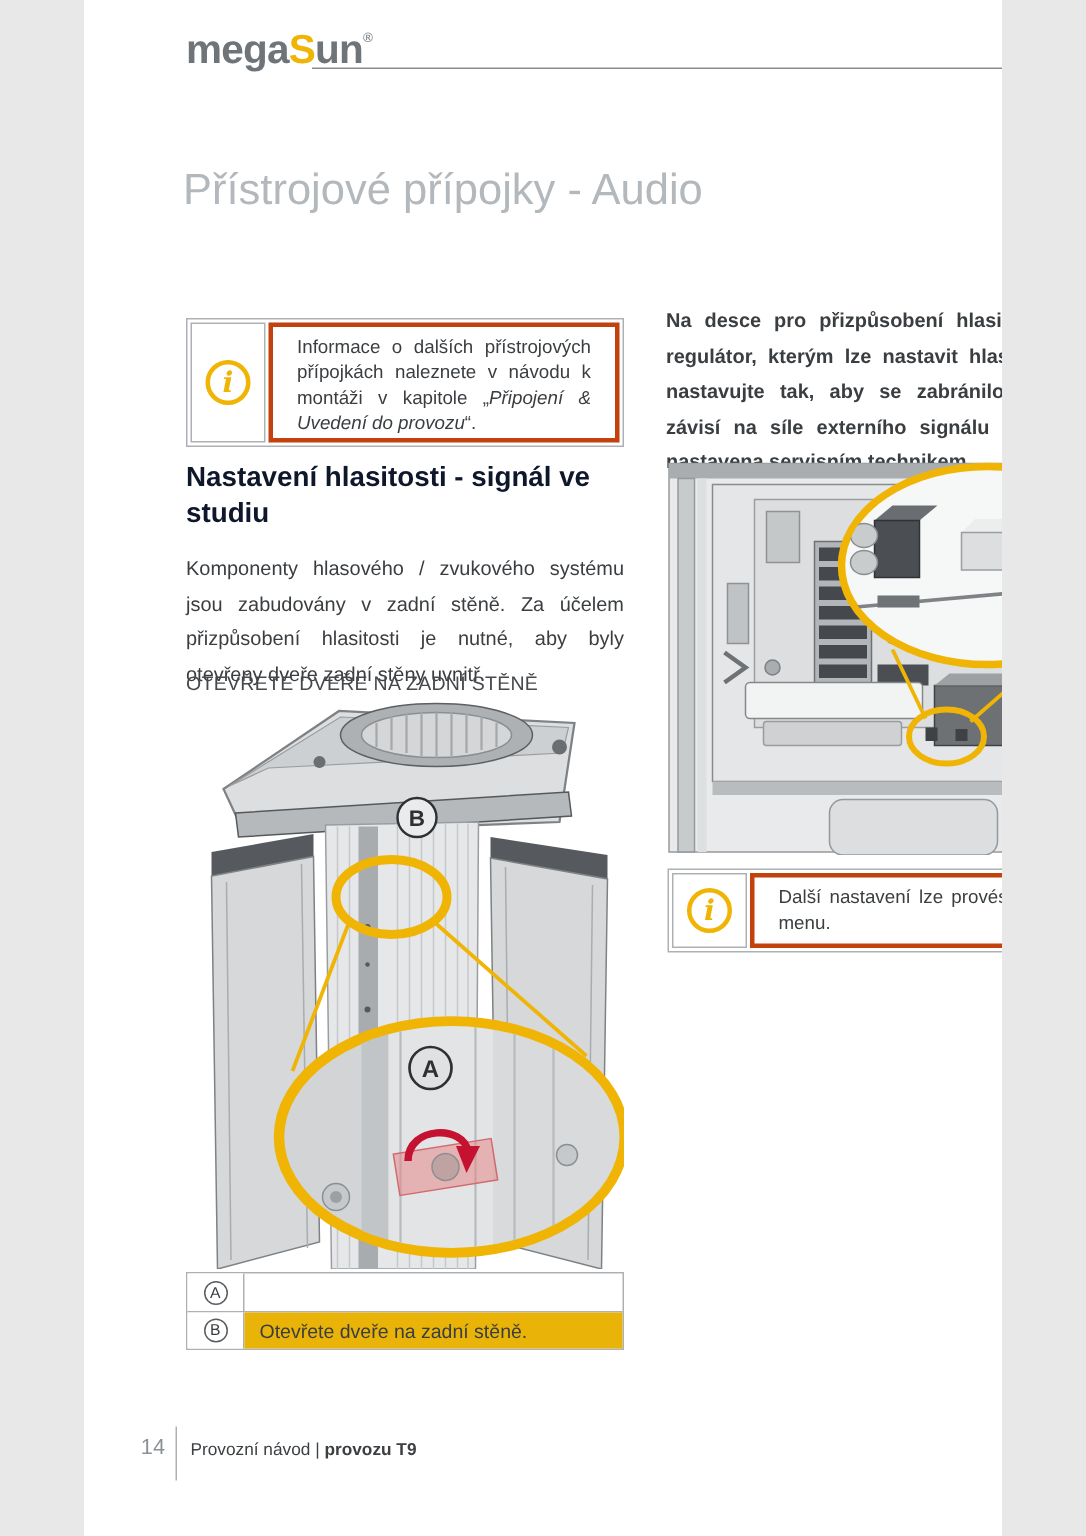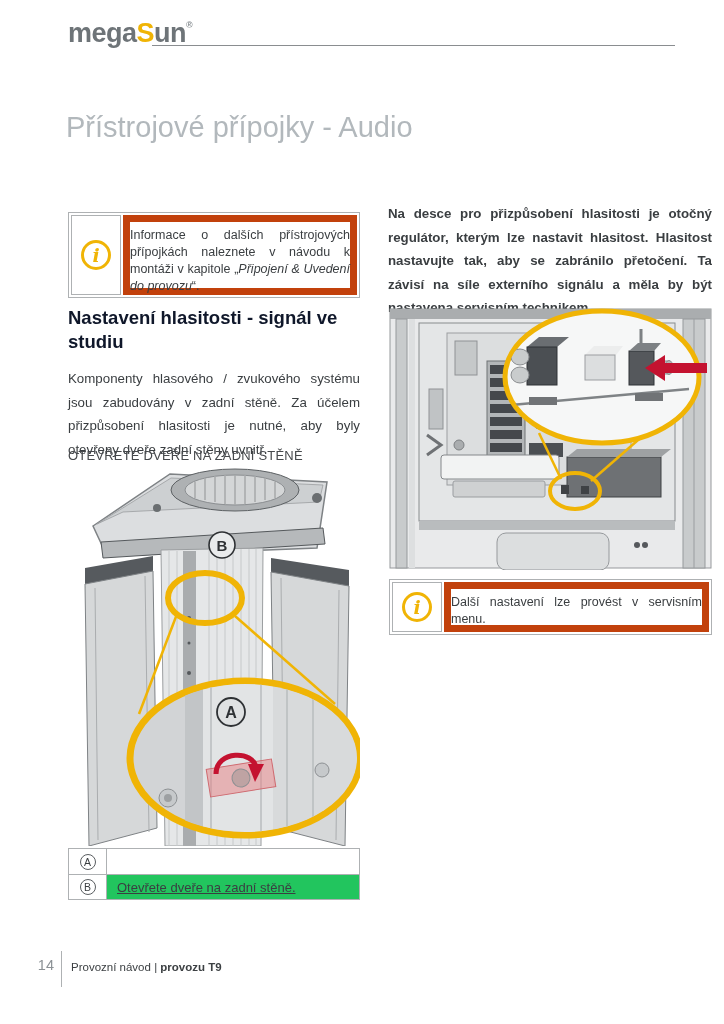--- a/index.html
+++ b/index.html
@@ -1,35 +1,35 @@
 <!DOCTYPE html>
 <html><head>
 <meta charset="utf-8">
 <style>
   * { margin:0; padding:0; box-sizing:border-box; }
   html,body { background:#e8e8e8; }
   body { font-family:"Liberation Sans", sans-serif; }
   .page {
-    position:relative; width:724px; height:1024px; background:#ffffff;
+    position:relative; width:612px; height:1024px; background:#ffffff;
     margin:0 auto; overflow:hidden; color:#3a3e41;
   }
 
   
   .logo { position:absolute; left:68px; top:18px; font-size:27px; font-weight:bold; letter-spacing:-0.5px; color:#6e7478; }
   .logo .sun-s { color:#f0b405; }
   .logo sup { font-size:9px; color:#8a9094; vertical-align:top; position:relative; top:2px; }
   .header-rule { position:absolute; left:152px; top:45px; width:523px; height:0; border-top:1.5px solid #8a8d90; }
 
   
   .page-title { position:absolute; left:66px; top:103px; width:620px; font-size:29px; line-height:48px; font-weight:normal; color:#b2b8bc; }
 
   
   .info-box { position:absolute; border:1px solid #aeb1b3; background:#fff; padding:2px; display:flex; gap:2px; }
   .info-box .icon-cell { border:1px solid #aeb1b3; width:50px; display:flex; align-items:center; justify-content:center; flex:none; }
-  .info-box .text-cell { border:7px solid #c2410c; flex:1; padding:5px 0; font-size:12.5px; line-height:17px; text-align:justify; color:#3a3e41; }
+  .info-box .text-cell { border:3px solid #c2410c; flex:1; padding:5px 16px; font-size:12.5px; line-height:17px; text-align:justify; color:#3a3e41; }
   .info-circle { width:30px; height:30px; border:3px solid #f0b405; border-radius:50%; display:flex; align-items:center; justify-content:center; font-family:"DejaVu Serif", serif; font-style:italic; font-weight:bold; font-size:19px; color:#f0b405; line-height:1; }
   .box1 { left:68px; top:212px; width:292px; height:86px; }
   .box2 { left:389px; top:579px; width:323px; height:56px; }
 
   
   .para { position:absolute; font-size:13.3px; line-height:23.5px; text-align:justify; color:#3a3e41; }
   .para-right { left:388px; top:202px; width:324px;font-weight:bold; }
   .para-left { left:68px; top:367px; width:292px; }
   .sec-heading { position:absolute; left:68px; top:306px; width:292px; font-size:18.5px; line-height:24px; font-weight:bold; color:#0f172a; }
   .fig-caption { position:absolute; left:68px; top:448px; width:292px; font-size:13px; color:#46494c; letter-spacing:0.2px; }
@@ -38,21 +38,21 @@
   .figure { position:absolute; }
   .fig-left { left:65px; top:468px; width:295px; height:378px; }
   .fig-right { left:389px; top:305px; width:323px; height:265px; }
 
   
   .step-table { position:absolute; left:68px; top:848px; width:292px; border:1px solid #aeb1b3; background:#fff; }
   .trow { display:flex; height:25px; align-items:center; }
   .trow + .trow { border-top:1px solid #aeb1b3; }
   .tcell-label { width:38px; flex:none; display:flex; align-items:center; justify-content:center; border-right:1px solid #aeb1b3; height:100%; background:#fff; }
   .tcell-text { flex:1; padding-left:10px; font-size:13px; color:#3a3e41; height:100%; display:flex; align-items:center; }
-  .trow.highlight .tcell-text { background:#22c55e;text-decoration:underline; }
+  .trow.highlight .tcell-text { background:#eab308; }
   .circ { width:16px; height:16px; border:1px solid #5a5e61; border-radius:50%; font-size:10.5px; line-height:14px; text-align:center; color:#3a3e41; display:inline-block; }
 
   
   .footer-num { position:absolute; left:26px; top:957px; width:28px; text-align:right; font-size:14.5px; font-weight:normal; color:#8b9195; }
   .footer-rule { position:absolute; left:61px; top:951px; height:36px; border-left:1px solid #aeb1b3; }
   .footer-text { position:absolute; left:71px; top:961px; font-size:11.5px; color:#3c4043; }
   .footer-text .bold { font-weight:bold; }
 </style>
 </head>
 <body>

